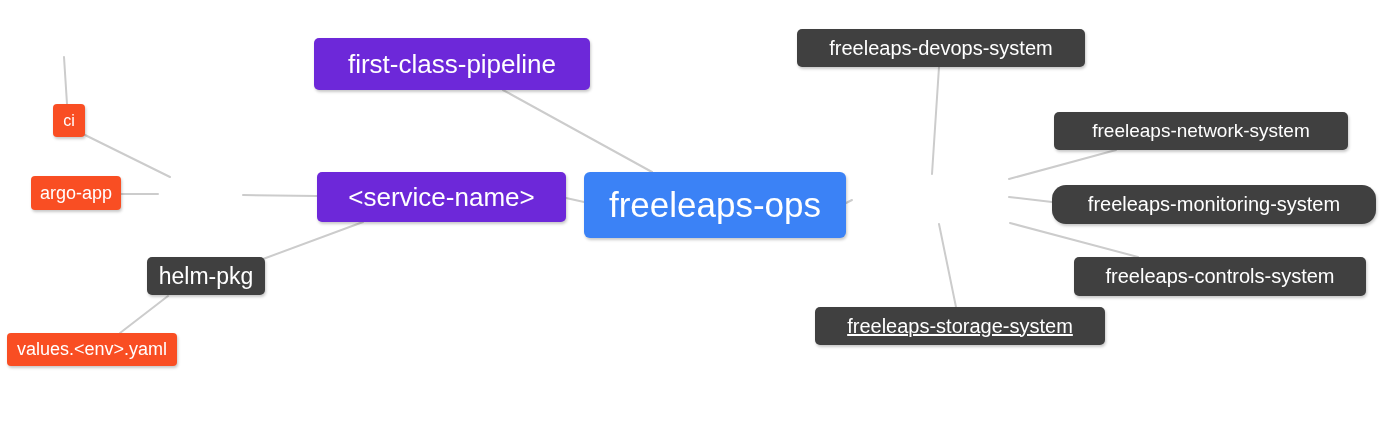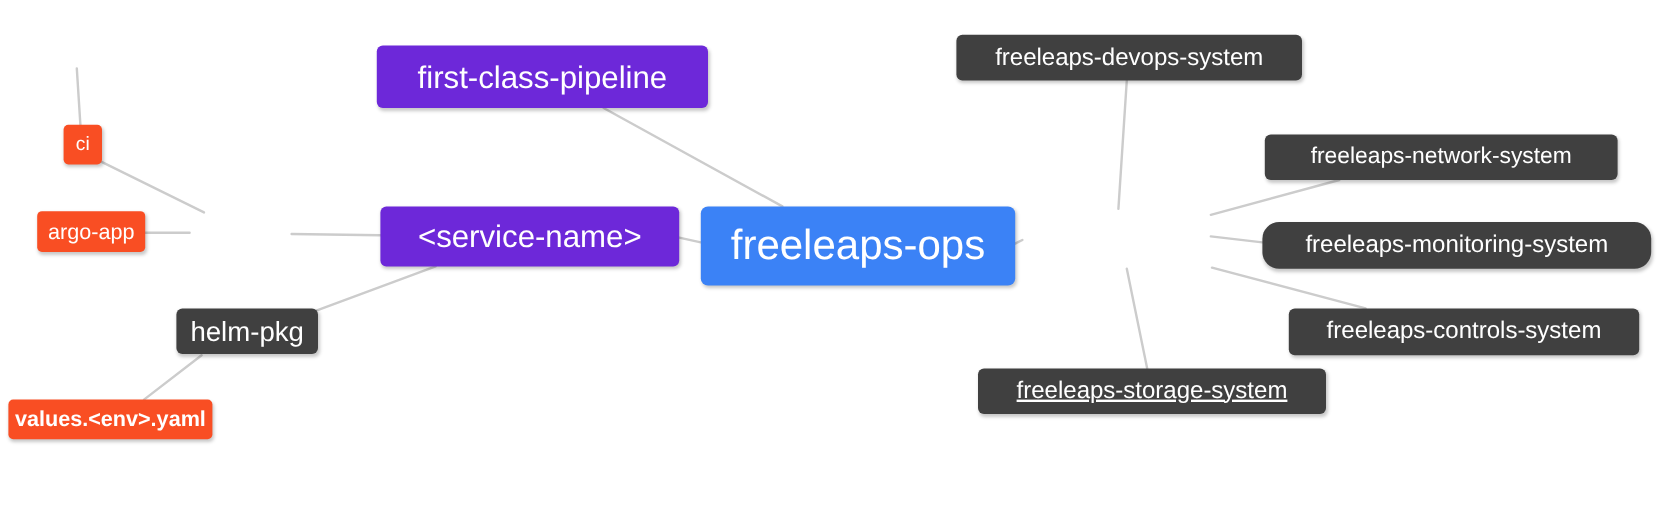--- a/index.html
+++ b/index.html
@@ -26,21 +26,21 @@
   .c-red{background:#F94E23;}
   .c-green{background:#404040;}
   .c-blue{background:#6d28d9;}
   .c-dark{background:#3b82f6;}
 
   #n-jenkinsfile{left:20px;top:26px;width:96px;height:31px;font-size:14px;border-radius:4px;}
   #n-ci{left:53px;top:104px;width:32px;height:33px;font-size:16px;border-radius:4px;}
   #n-argo{left:31px;top:176px;width:90px;height:34px;font-size:18px;border-radius:4px;}
   #n-env{left:158px;top:176px;width:85px;height:38px;font-size:23px;}
   #n-helm{left:147px;top:257px;width:118px;height:38px;font-size:23px;}
-  #n-values{left:7px;top:333px;width:170px;height:33px;font-size:18px;border-radius:4px;font-weight:bold;}
+  #n-values{left:7px;top:333px;width:170px;height:33px;font-size:18px;border-radius:4px;}
   #n-fcp{left:314px;top:38px;width:276px;height:52px;font-size:26px;}
   #n-service{left:317px;top:172px;width:249px;height:50px;font-size:26px;}
   #n-ops{left:584px;top:172px;width:262px;height:66px;font-size:35px;border-radius:6px;}
   #n-manifests{left:852px;top:174px;width:156px;height:50px;font-size:26px;}
   #n-devops{left:797px;top:29px;width:288px;height:38px;font-size:20px;}
   #n-network{left:1054px;top:112px;width:294px;height:38px;font-size:19px;}
   #n-monitoring{left:1052px;top:185px;width:324px;height:39px;font-size:20px;border-radius:14px;}
   #n-controls{left:1060px;top:257px;width:292px;height:39px;font-size:20px;margin-left:14px;}
   #n-storage{left:815px;top:307px;width:290px;height:38px;font-size:20px;text-decoration:underline;}
 </style>

